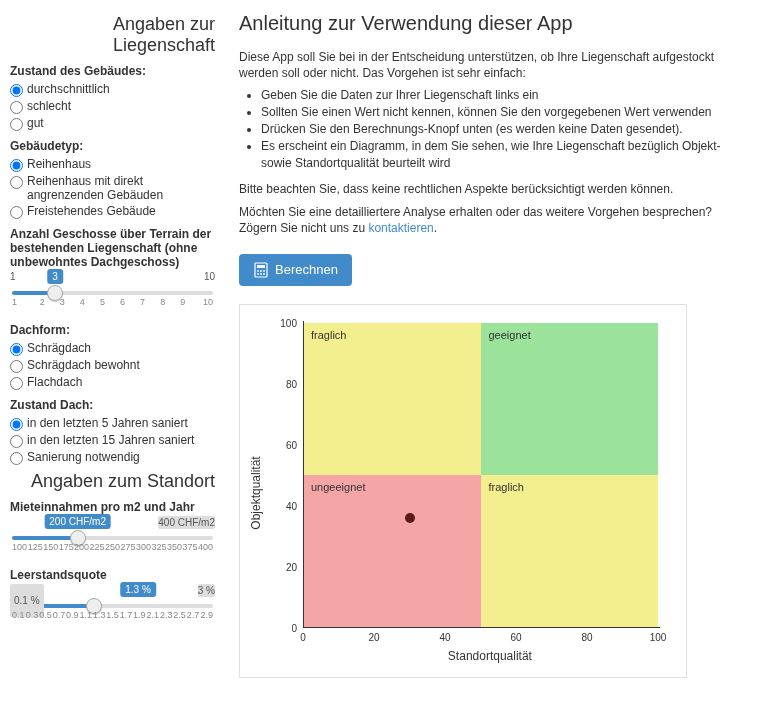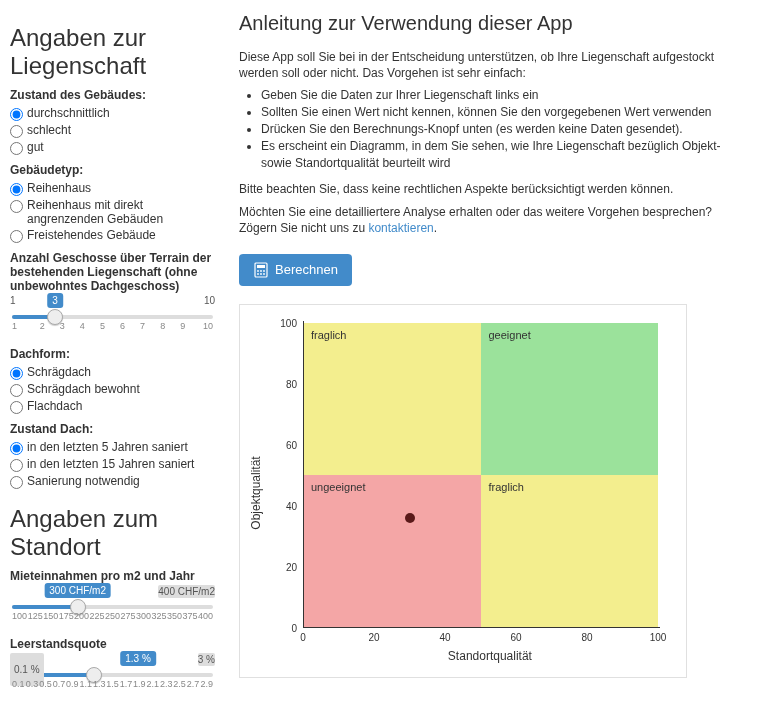--- a/index.html
+++ b/index.html
@@ -1,19 +1,19 @@
 <!DOCTYPE html>
 <html><head>
 <meta charset="utf-8">
 <style>
 * { box-sizing: border-box; margin: 0; padding: 0; }
 body { font-family: Arial, Helvetica, sans-serif; font-size: 13px; color: #333; background: #fff; }
 .container { display: flex; width: 766px; }
 .sidebar { width: 225px; padding: 8px 10px; }
-.sidebar h2 { font-size: 24px; font-weight: 400; margin: 16px 0 8px 0; color: #333; }
+.sidebar h2 { font-size: 18px; font-weight: 400; margin: 6px 0 8px 0; color: #333; text-align: right; }
 .sidebar .group-label { font-weight: bold; font-size: 12px; margin: 8px 0 4px 0; }
 .radio-row { display: flex; align-items: flex-start; margin: 2px 0; font-size: 12px; }
 .radio-row input { margin: 2px 4px 0 0; }
 .slider-rail { position: relative; height: 42px; margin-top: 4px; }
 .slider-track { position: absolute; top: 18px; left: 2px; right: 2px; height: 4px; background: #ddd; border-radius: 2px; }
 .slider-fill { position: absolute; top: 18px; left: 2px; height: 4px; background: #428bca; border-radius: 2px; }
 .slider-thumb { position: absolute; top: 12px; width: 16px; height: 16px; border-radius: 50%; background: #eee; border: 1px solid #aaa; box-shadow: 0 1px 1px rgba(0,0,0,0.2); }
 .slider-bubble { position: absolute; top: -4px; transform: translateX(-50%); background: #428bca; color: #fff; font-size: 10px; padding: 2px 5px; border-radius: 3px; white-space: nowrap; }
 .slider-min, .slider-max { position: absolute; top: -2px; font-size: 10px; color: #555; }
 .slider-min { left: 0; }
@@ -138,21 +138,21 @@
         </label>
       </div>
 
     <h2>Angaben zum Standort</h2>
 
     <div class="group-label">Mieteinnahmen pro m2 und Jahr</div>
     <div class="slider-rail" id="slider-miete">
         <div class="slider-track"></div>
         <div class="slider-fill" style="width: 33%;"></div>
         <div class="slider-thumb" style="left: calc(33% - 8px);"></div>
-        <div class="slider-bubble" style="left: 33%;">300 CHF/m2</div>
+        <div class="slider-bubble" style="left: 33%;">200 CHF/m2</div>
         <div class="slider-max badge">400 CHF/m2</div>
         <div class="slider-ticks">
           <span>100</span>
           <span>125</span>
           <span>150</span>
           <span>175</span>
           <span>200</span>
           <span>225</span>
           <span>250</span>
           <span>275</span>

